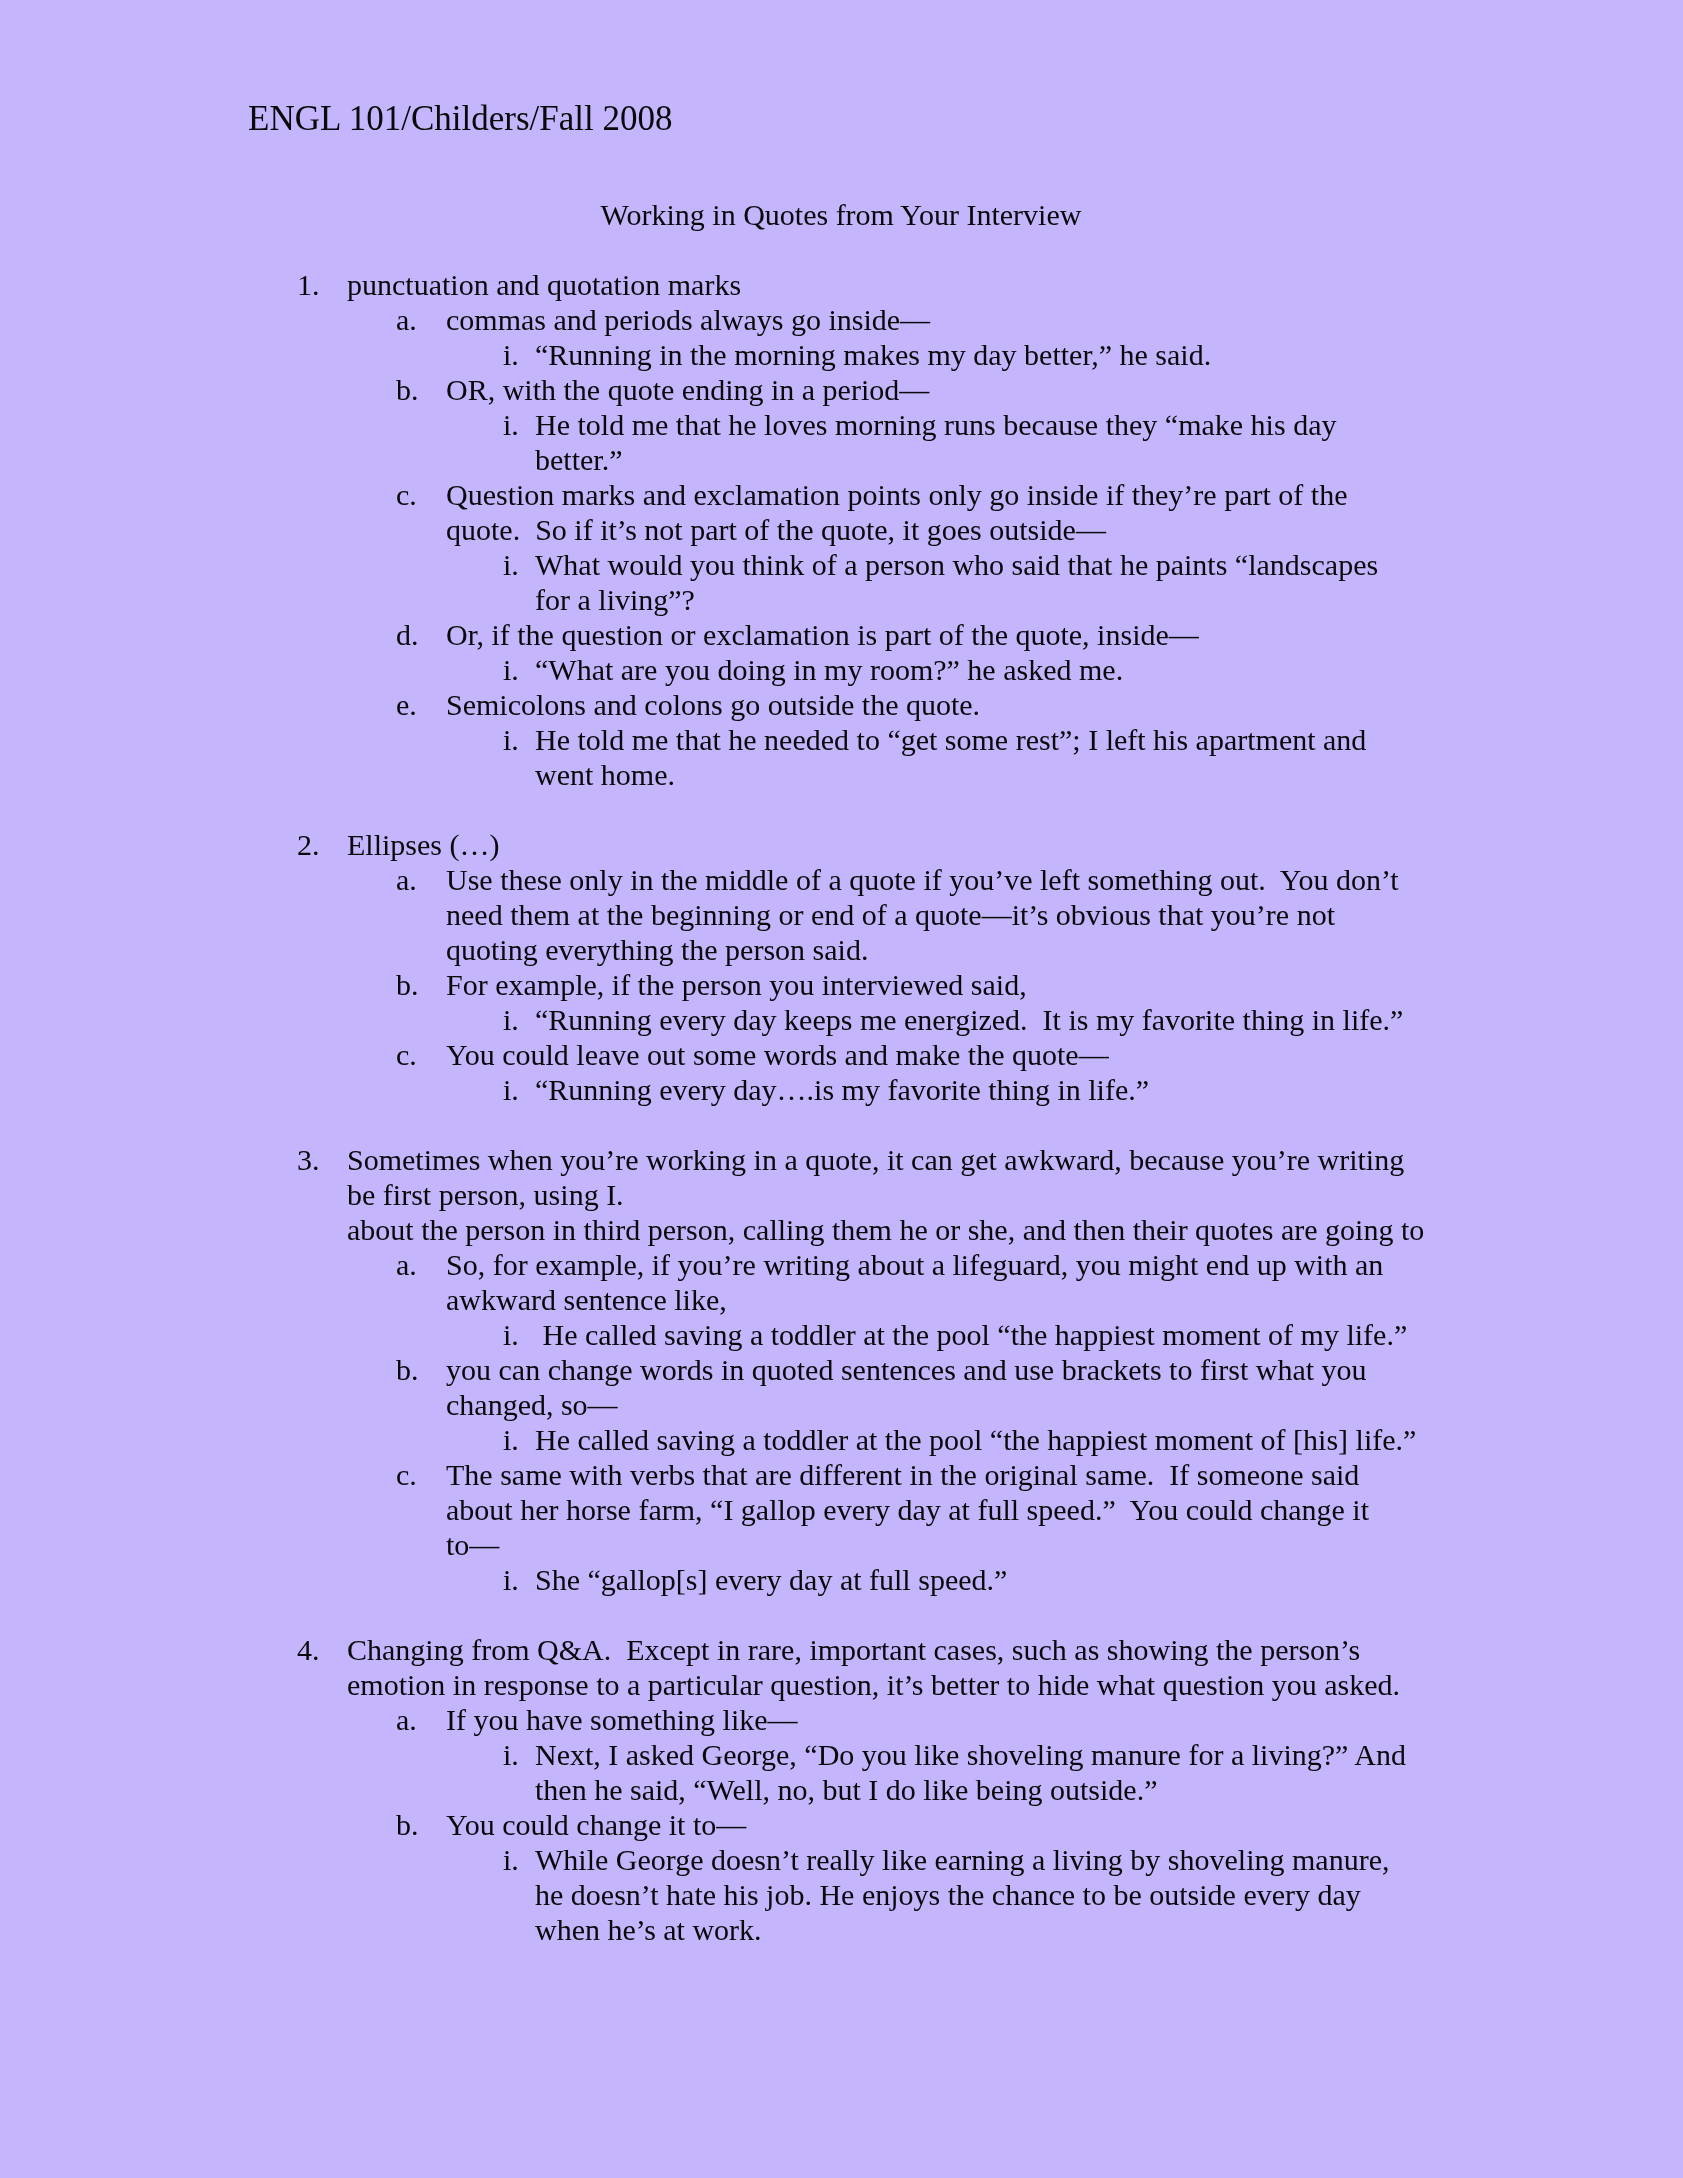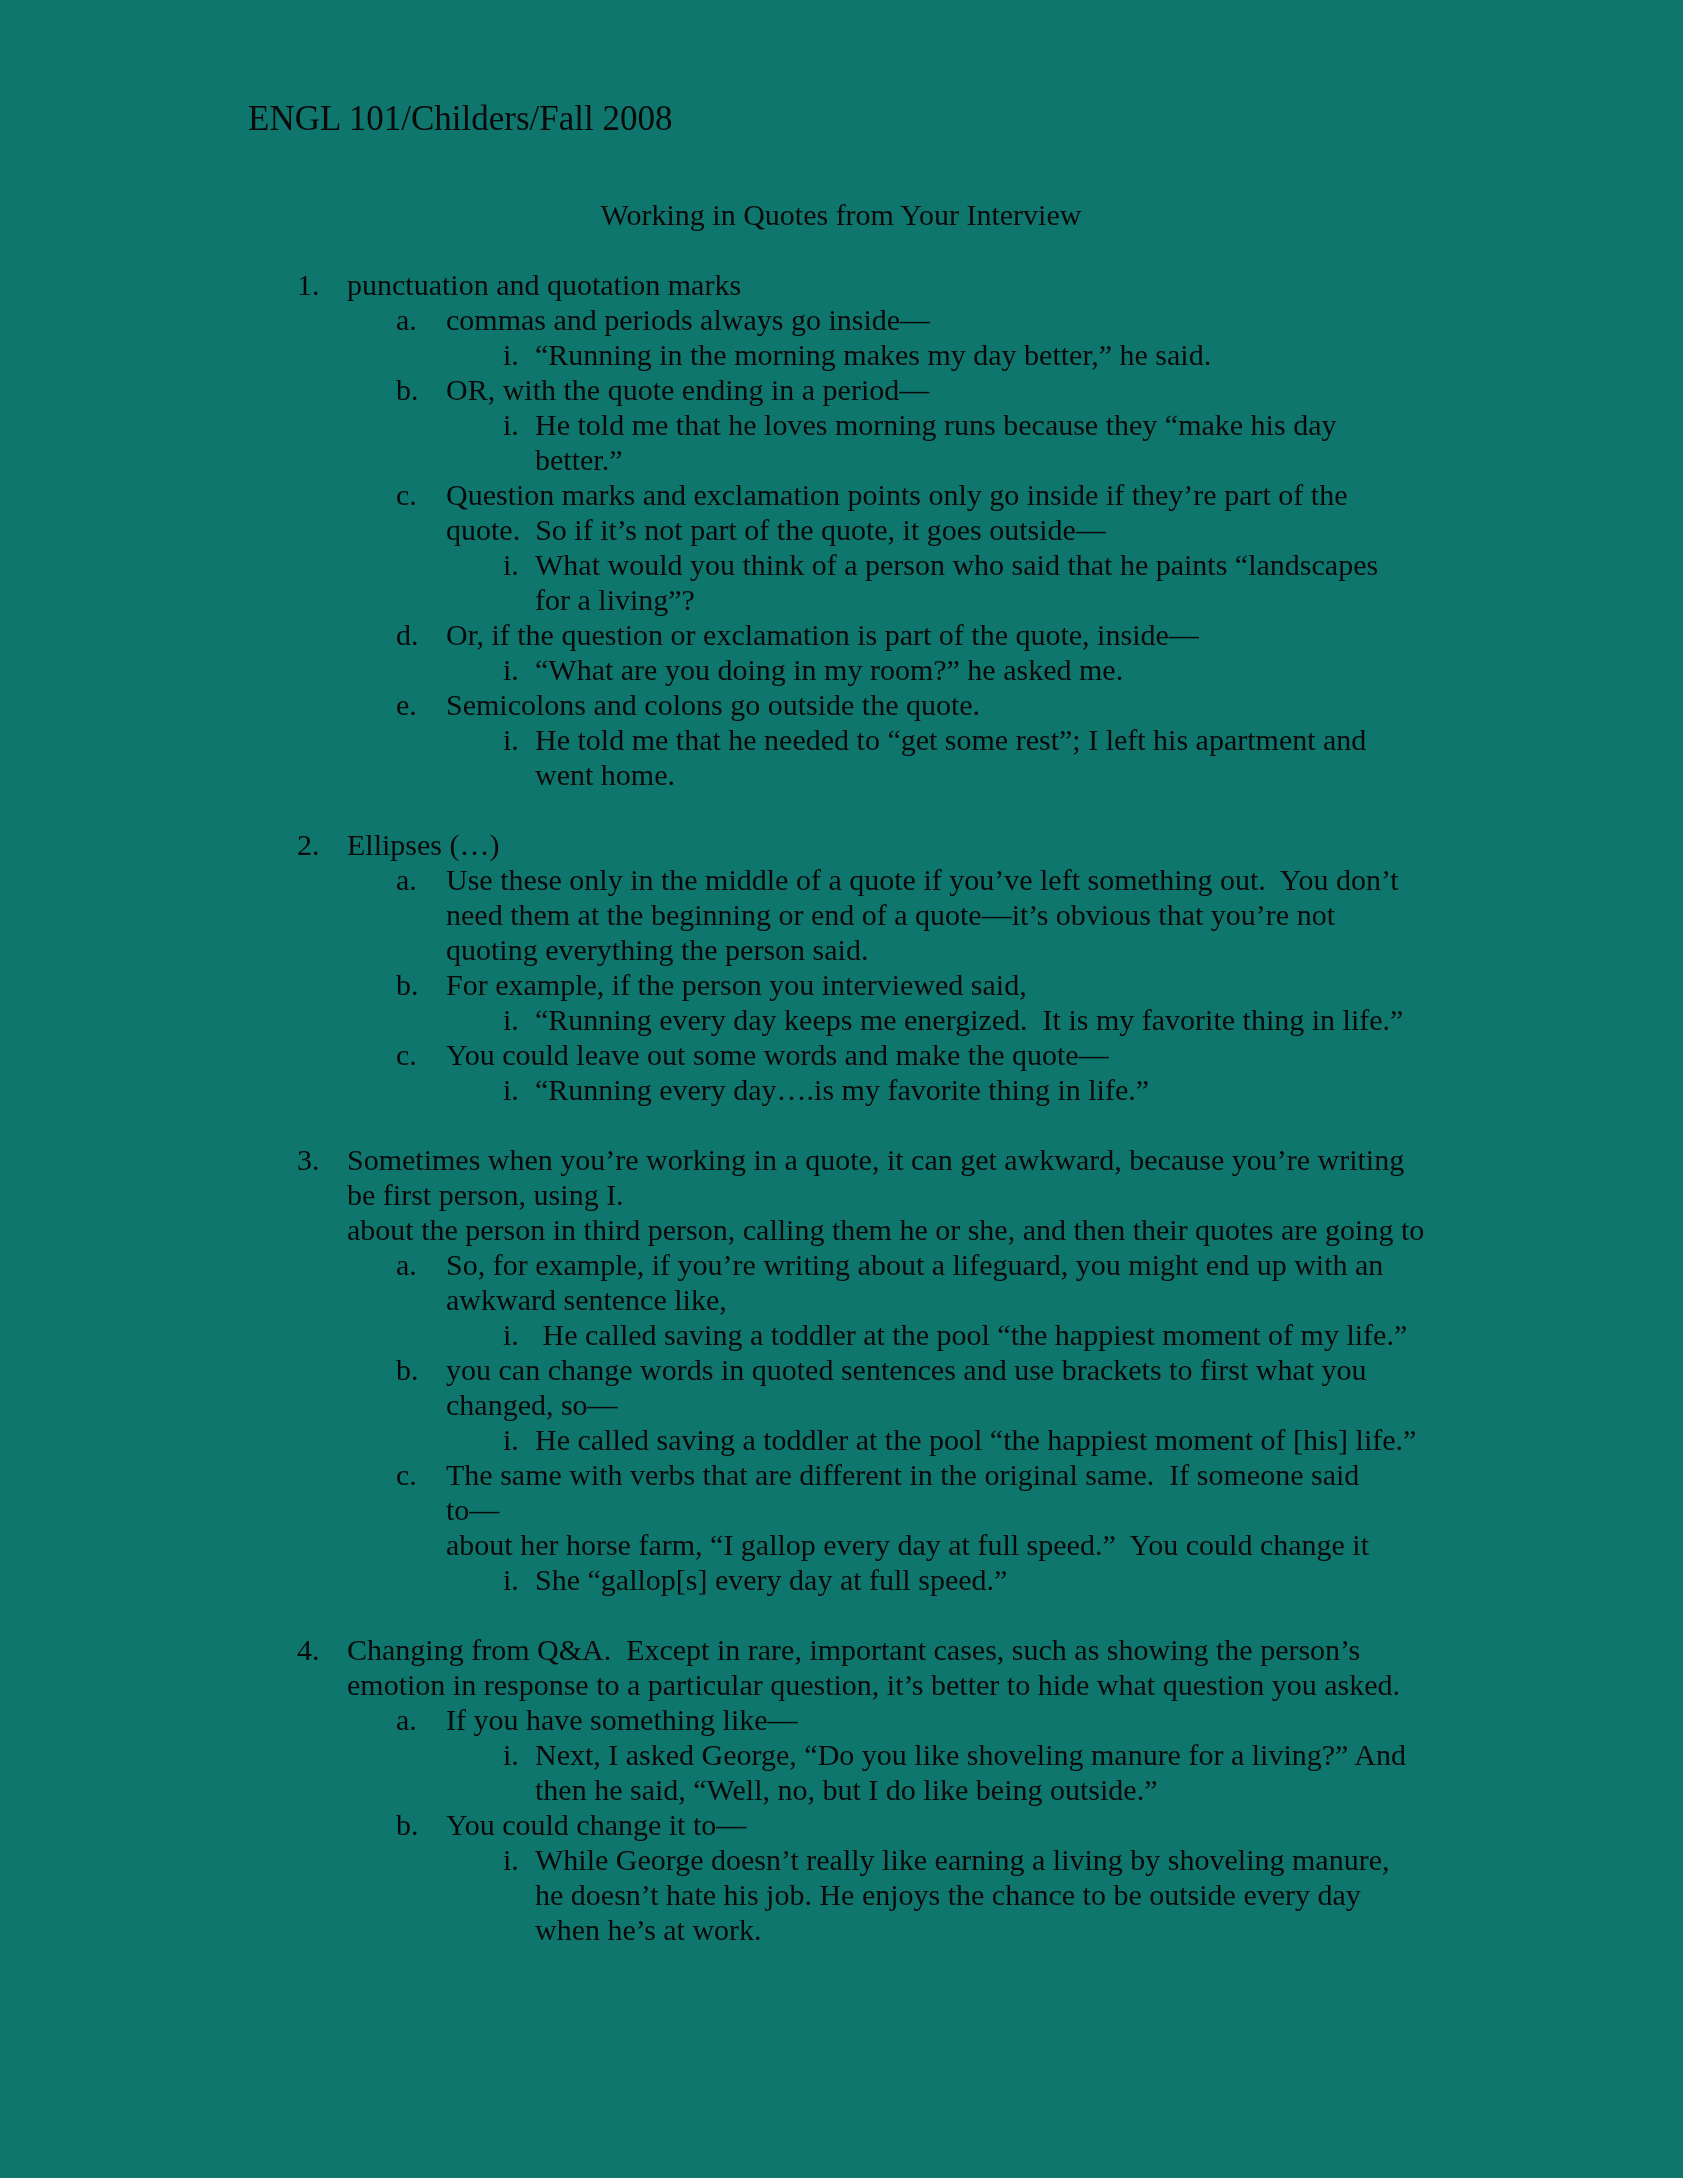--- a/index.html
+++ b/index.html
@@ -1,17 +1,17 @@
 <!DOCTYPE html>
 <html><head>
 <meta charset="utf-8">
 <style>
   html, body { margin: 0; padding: 0; background: #ffffff; }
   body { width: 1683px; height: 2178px; position: relative; overflow: hidden; color: #0a0a0a; font-family: "Liberation Serif", "DejaVu Serif", serif; }
-  .page { position: absolute; left: 0; top: 0; width: 1683px; height: 2178px; background: #0f766e; }
+  .page { position: absolute; left: 0; top: 0; width: 1683px; height: 2178px; background: #c4b5fd; }
   .course-header { position: absolute; left: 248px; top: 99px; font-size: 35px; line-height: 40px; white-space: pre; }
   .doc-title { position: absolute; left: 256px; width: 1170px; top: 197px; font-size: 30px; line-height: 35px; text-align: center; white-space: pre; }
   .body { position: absolute; left: 0; top: 267px; width: 1683px; font-size: 30px; }
   .row { position: relative; height: 35px; line-height: 35px; }
   .row span { position: absolute; top: 0; white-space: pre; }
   .l1 { left: 297px; } .t1 { left: 347px; }
   .l2 { left: 396px; } .t2 { left: 446px; }
   .l3 { left: 503px; } .t3 { left: 535px; }
 </style>
 </head>
@@ -144,24 +144,24 @@
     </div>
     <div class="row">
       <span class="l3">i.</span>
       <span class="t3">He called saving a toddler at the pool “the happiest moment of [his] life.”</span>
     </div>
     <div class="row">
       <span class="l2">c.</span>
       <span class="t2">The same with verbs that are different in the original same.  If someone said</span>
     </div>
     <div class="row">
+      <span class="t2">about her horse farm, “I gallop every day at full speed.”  You could change it</span>
+    </div>
+    <div class="row">
       <span class="t2">to—</span>
-    </div>
-    <div class="row">
-      <span class="t2">about her horse farm, “I gallop every day at full speed.”  You could change it</span>
     </div>
     <div class="row">
       <span class="l3">i.</span>
       <span class="t3">She “gallop[s] every day at full speed.”</span>
     </div>
     <div class="row"></div>
 
     <div class="row">
       <span class="l1">4.</span>
       <span class="t1">Changing from Q&amp;A.  Except in rare, important cases, such as showing the person’s</span>

